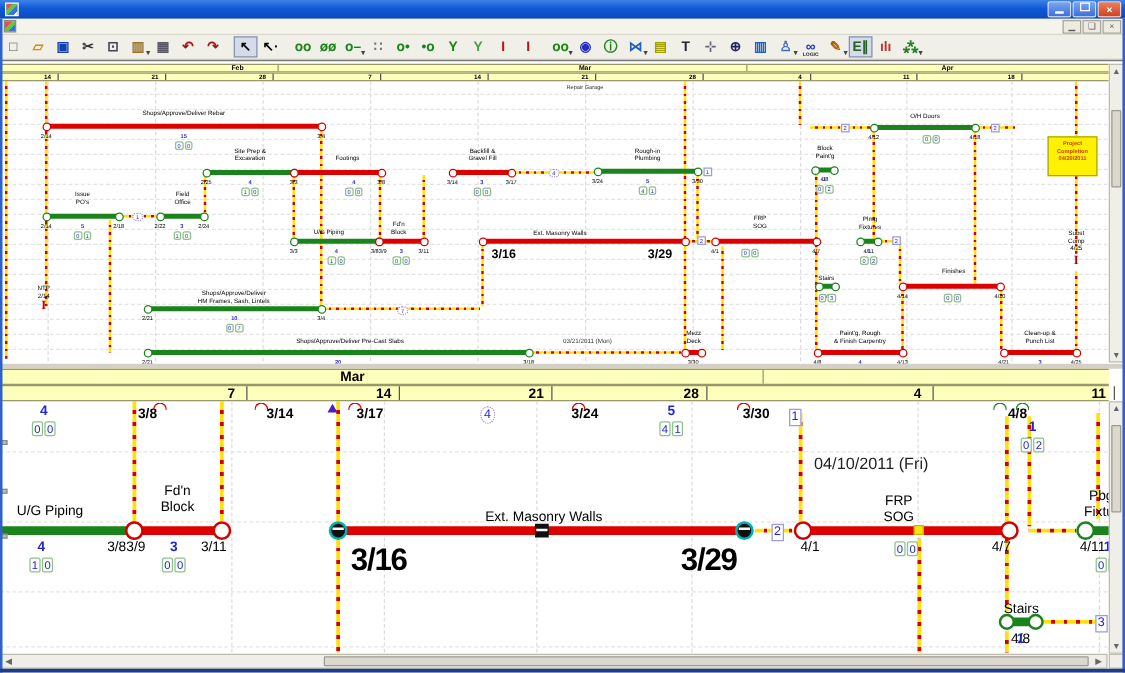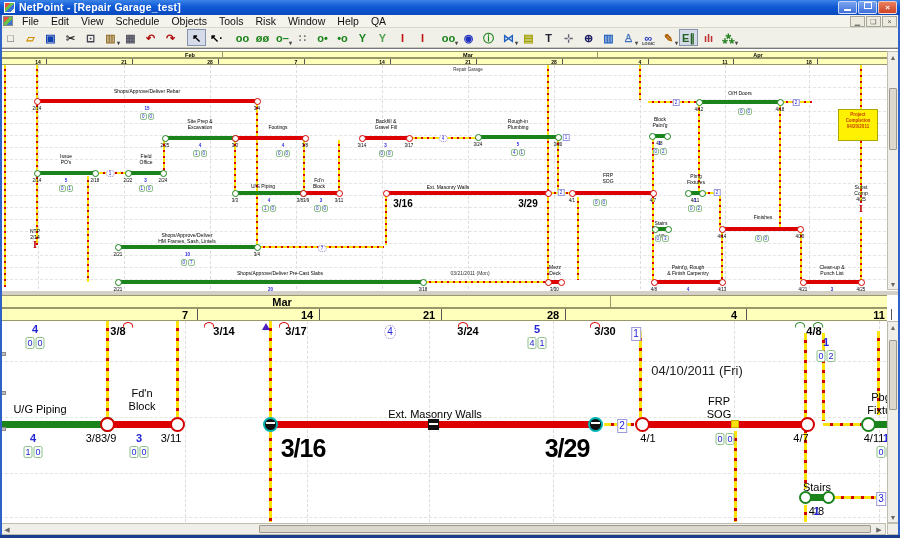--- a/index.html
+++ b/index.html
@@ -91,28 +91,26 @@
   .txtT{position:absolute;font-size:5px;color:#333}
   .txtB{position:absolute;font-size:13px;color:#222}
   .ydot{position:absolute;background:#FFE20A;border:1px solid #C8B400;box-sizing:border-box}
 </style>
 </head>
 <body>
 
 <div id="win">
   <div id="titlebar">
     <span class="appicon"></span>
-    <span id="title-text">NetPoint - [Repair Garage_test]</span>
     <span class="wbtn" style="right:43px"><span class="mline"></span></span>
     <span class="wbtn" style="right:23px"><span class="rbox"></span></span>
     <span class="wbtn close" style="right:3px">×</span>
   </div>
   <div id="menubar">
     <span class="mdiicon"></span>
-    <span id="menu-items"><span class="menu-item">File</span><span class="menu-item">Edit</span><span class="menu-item">View</span><span class="menu-item">Schedule</span><span class="menu-item">Objects</span><span class="menu-item">Tools</span><span class="menu-item">Risk</span><span class="menu-item">Window</span><span class="menu-item">Help</span><span class="menu-item">QA</span></span>
     <span class="mdibtn" style="right:35px">▁</span>
     <span class="mdibtn" style="right:19px">❏</span>
     <span class="mdibtn" style="right:3px">×</span>
   </div>
   <div id="toolbar"><div class="tb"><span style="color: rgb(85, 85, 85);">□</span></div><div class="tb"><span style="color: rgb(208, 144, 0);">▱</span></div><div class="tb"><span style="color: rgb(16, 64, 176);">▣</span></div><div class="tb"><span style="color: rgb(51, 51, 51);">✂</span></div><div class="tb"><span style="color: rgb(68, 68, 85);">⊡</span></div><div class="tb dd"><span style="color: rgb(151, 113, 44);">▥</span></div><div class="tb"><span style="color: rgb(85, 85, 102);">▦</span></div><div class="tb"><span style="color: rgb(176, 16, 16);">↶</span></div><div class="tb"><span style="color: rgb(176, 16, 16);">↷</span></div><div class="tbsep"></div><div class="tb pressed"><span style="color: rgb(0, 0, 0);">↖</span></div><div class="tb"><span style="color: rgb(0, 0, 0);">↖·</span></div><div class="tbsep"></div><div class="tb"><span style="color: rgb(27, 131, 27);">oo</span></div><div class="tb"><span style="color: rgb(27, 131, 27);">øø</span></div><div class="tb dd"><span style="color: rgb(27, 131, 27);">o–o</span></div><div class="tb"><span style="color: rgb(119, 119, 119);">∷</span></div><div class="tb"><span style="color: rgb(27, 131, 27);">o•</span></div><div class="tb"><span style="color: rgb(27, 131, 27);">•o</span></div><div class="tb"><span style="color: rgb(27, 131, 27);">Y</span></div><div class="tb"><span style="color: rgb(74, 160, 74);">Y</span></div><div class="tb"><span style="color: rgb(192, 16, 16);">I</span></div><div class="tb"><span style="color: rgb(192, 16, 16);">I</span></div><div class="tbsep"></div><div class="tb dd"><span style="color: rgb(27, 131, 27);">oo</span></div><div class="tb"><span style="color: rgb(32, 48, 192);">◉</span></div><div class="tb"><span style="color: rgb(27, 131, 27);">ⓘ</span></div><div class="tb dd"><span style="color: rgb(32, 96, 192);">⋈</span></div><div class="tb"><span style="color: rgb(160, 160, 0);">▤</span></div><div class="tb"><span style="color: rgb(34, 34, 51);">T</span></div><div class="tb"><span style="color: rgb(102, 102, 119);">⊹</span></div><div class="tb"><span style="color: rgb(34, 34, 102);">⊕</span></div><div class="tb"><span style="color: rgb(32, 96, 192);">▥</span></div><div class="tb dd"><span style="color: rgb(64, 112, 192);">♙</span></div><div class="tb"><span style="color: rgb(32, 48, 192);">∞</span><span class="sub">LOGIC</span></div><div class="tb dd"><span style="color: rgb(176, 96, 0);">✎</span></div><div class="tb pressed"><span style="color: rgb(32, 96, 32);">E∥</span></div><div class="tb"><span style="color: rgb(192, 48, 48);">ılı</span></div><div class="tb dd"><span style="color: rgb(32, 128, 32);">⁂</span></div></div>
   <div id="top-pane" class="pane">
       <div class="gridv" style="position: absolute; left: 38px; top: 16px; width: 0px; height: 224px;"></div>
       <div class="gridv" style="position: absolute; left: 124px; top: 16px; width: 0px; height: 224px;"></div>
       <div class="gridv" style="position: absolute; left: 210px; top: 16px; width: 0px; height: 224px;"></div>
       <div class="gridv" style="position: absolute; left: 296px; top: 16px; width: 0px; height: 224px;"></div>

